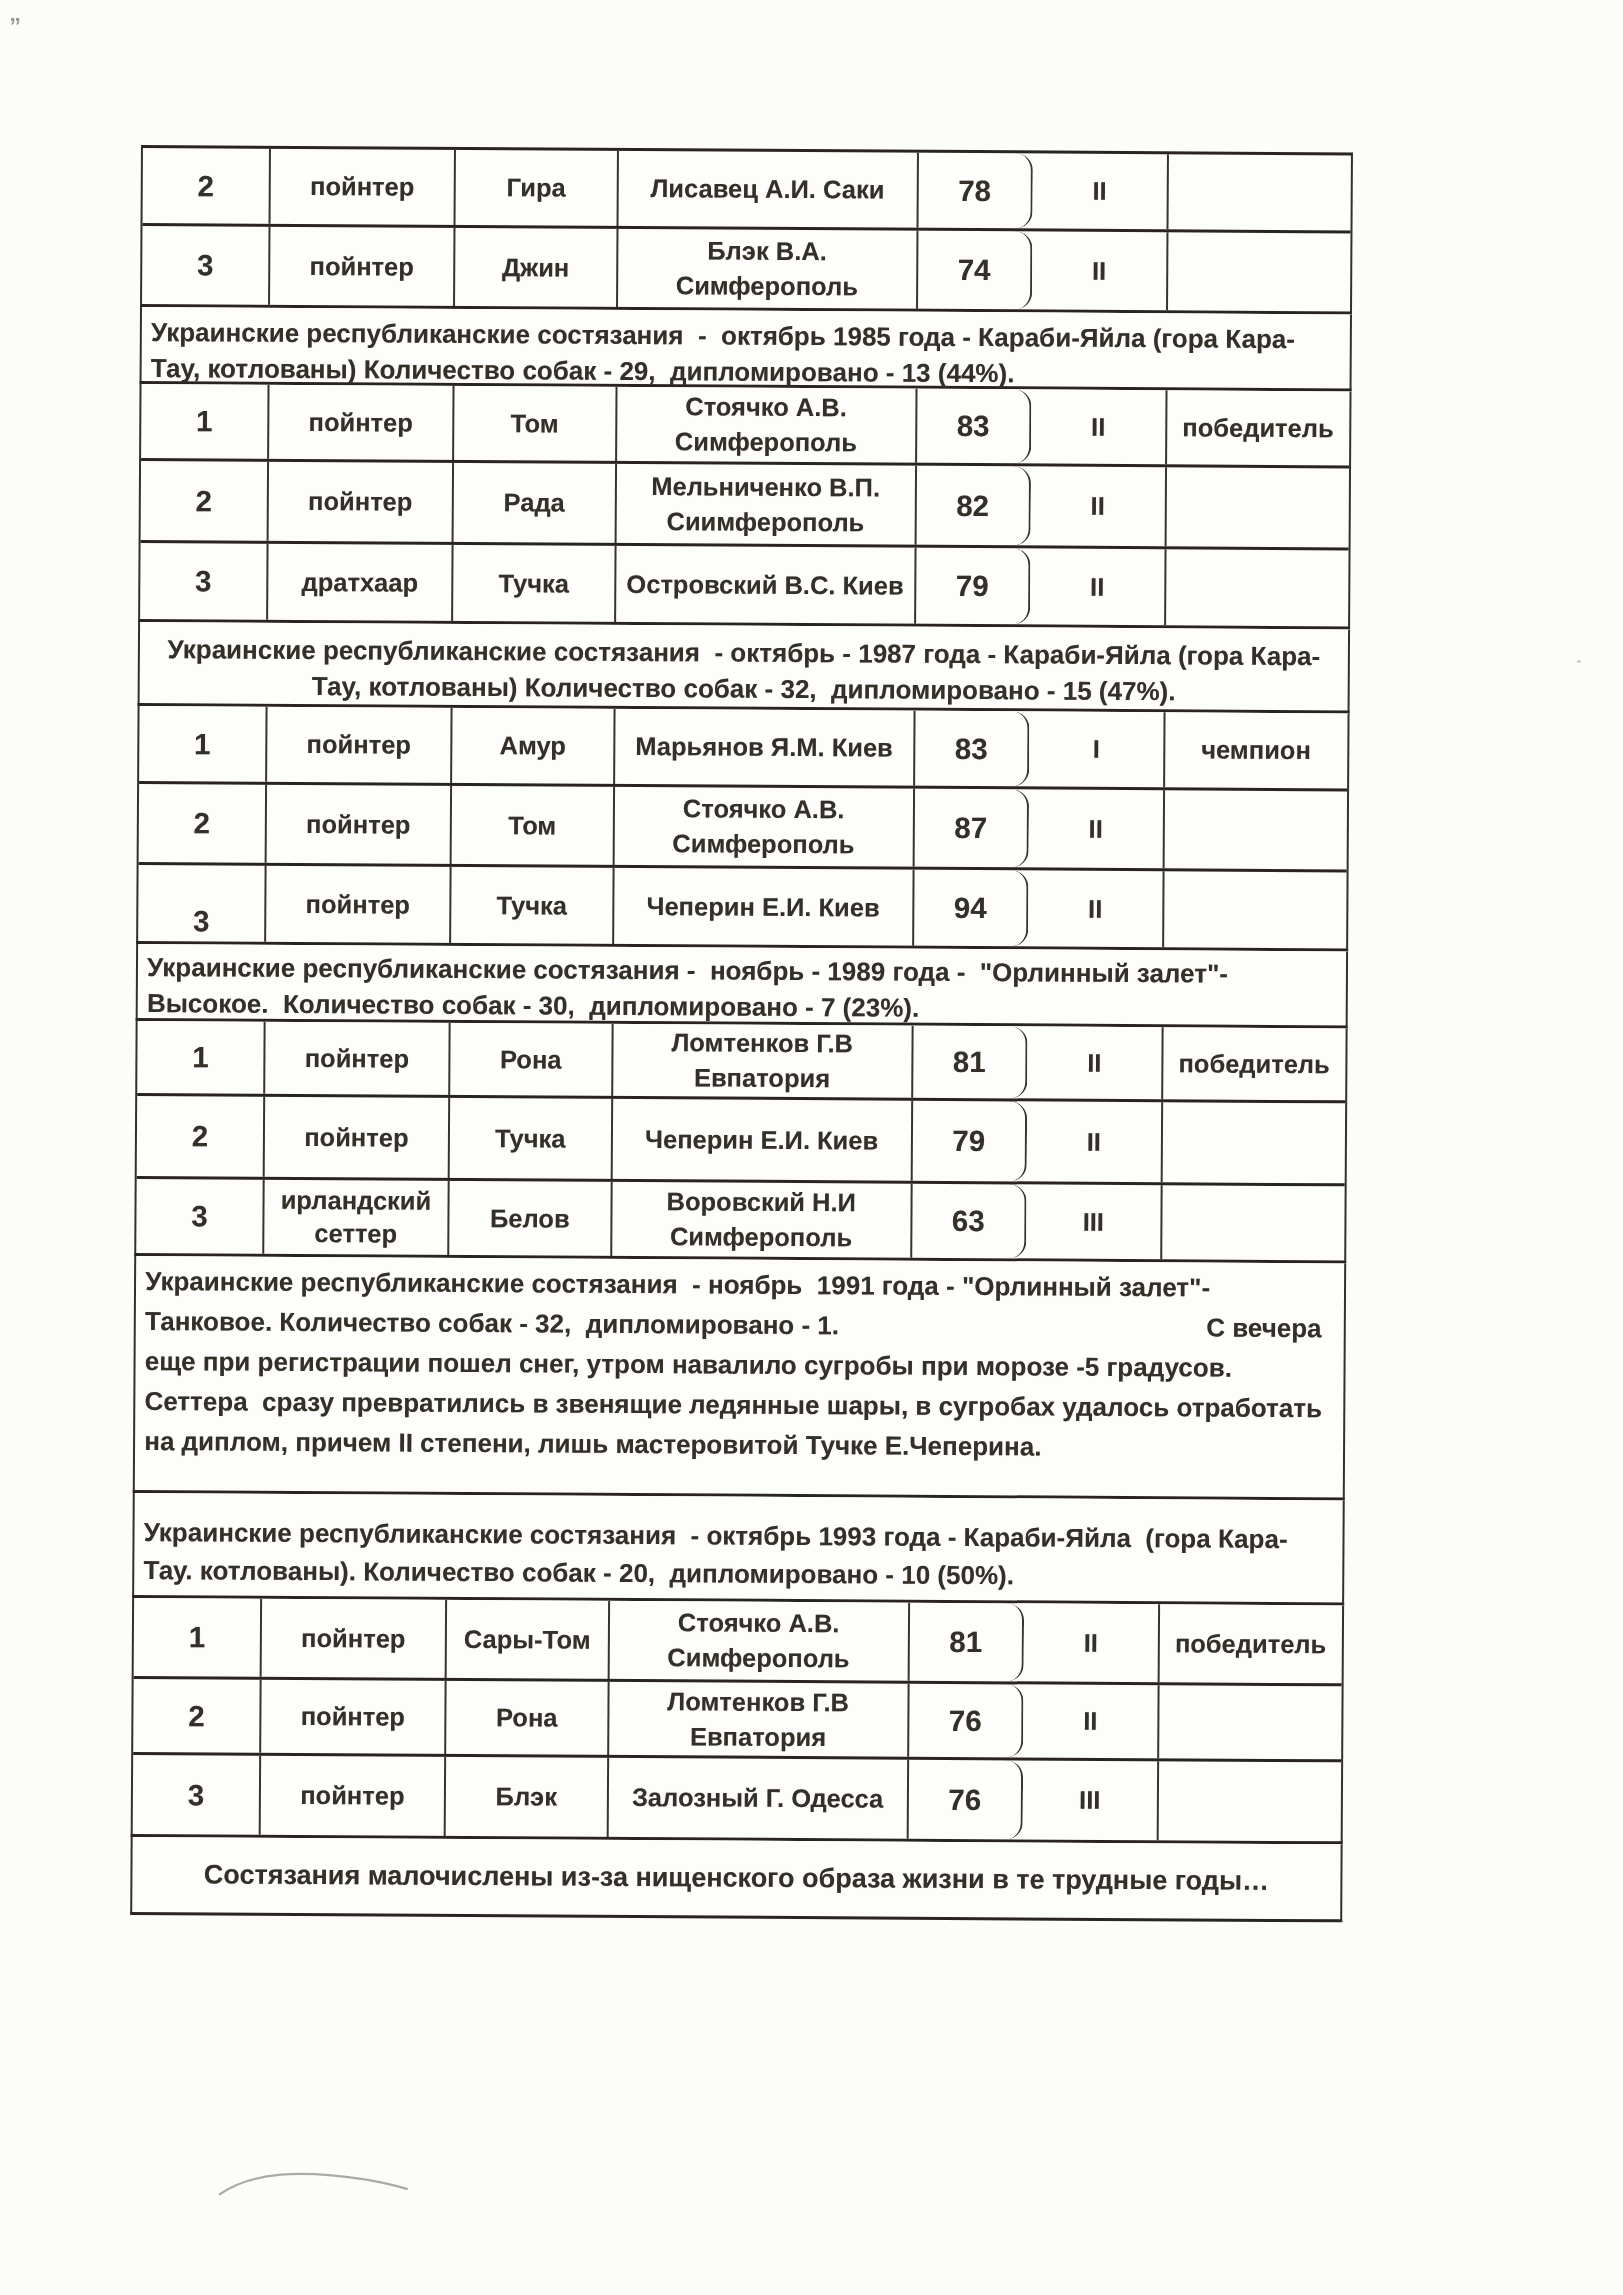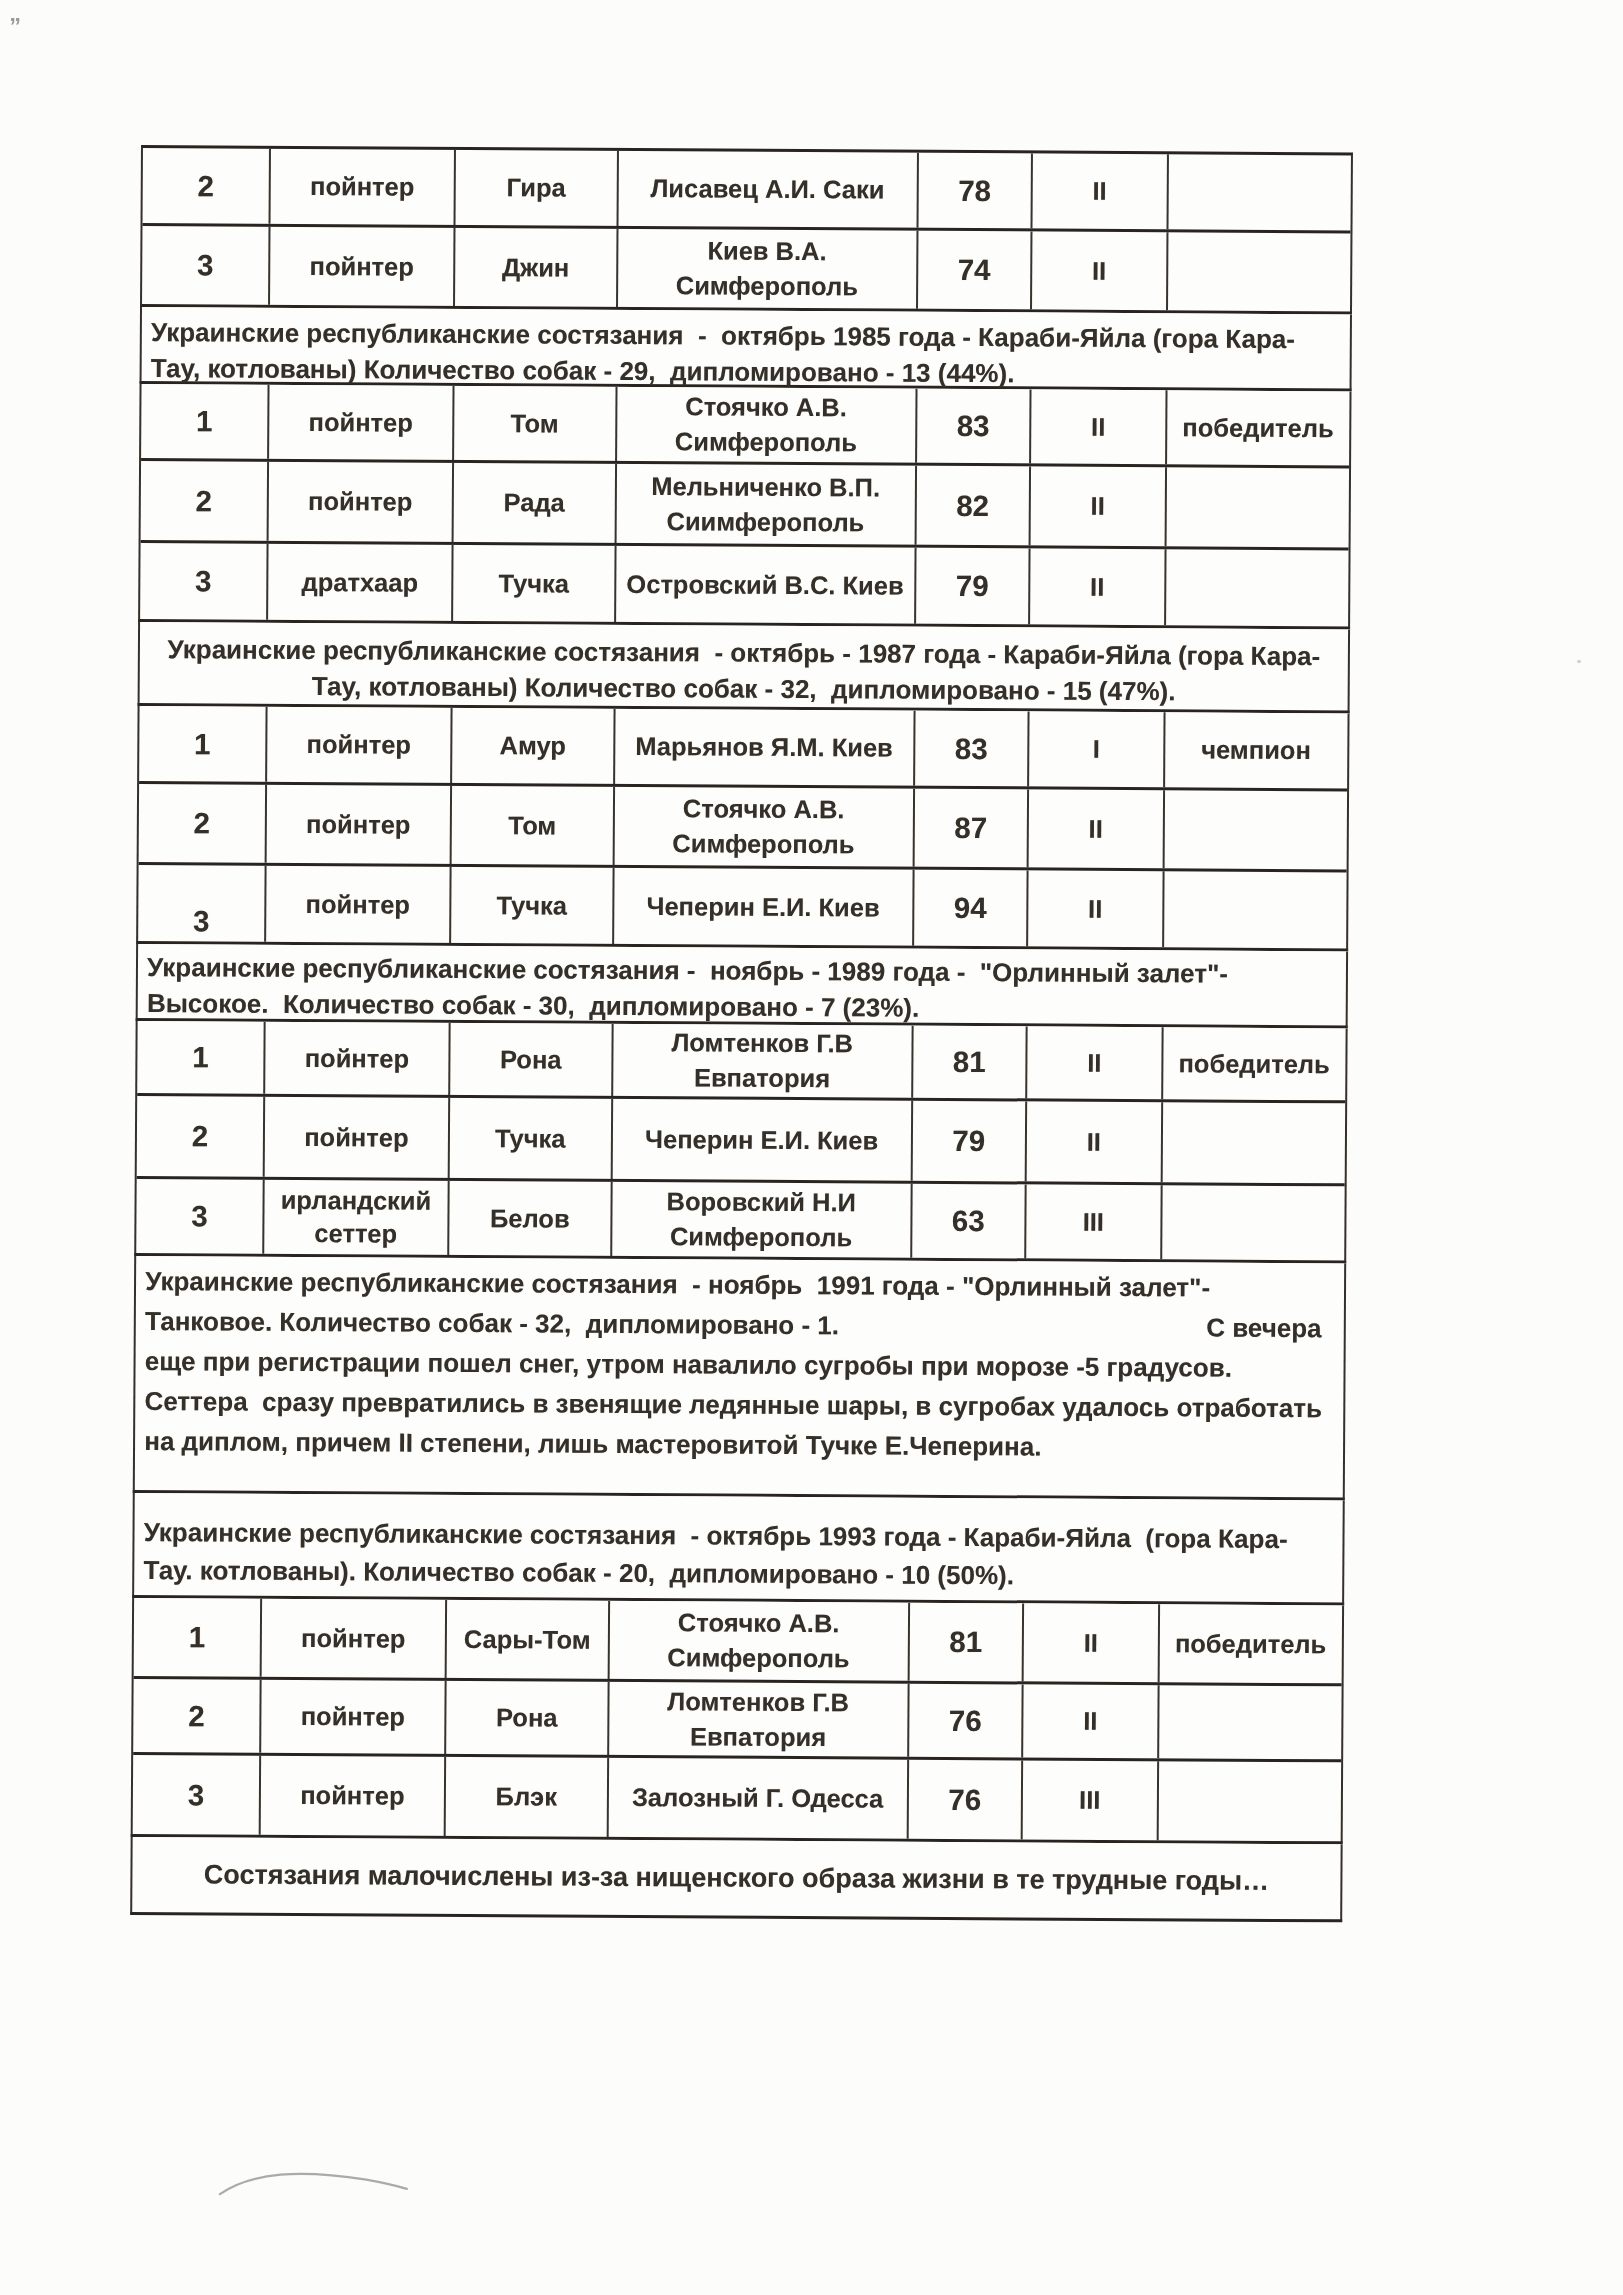--- a/index.html
+++ b/index.html
@@ -33,21 +33,21 @@
     border-right:2.6px solid #38332d;
     font-size:25.5px;
     text-shadow:0 0 0.7px rgba(62,52,40,.38);
     overflow:visible;
   }
   .c:last-child{border-right:none;}
   .c1{width:10.6%;font-size:29.5px;}
   .c2{width:15.3%;line-height:33px;padding:0 3.9px;}
   .c3{width:13.5%;}
   .c4{width:24.8%;flex-direction:column;line-height:35px;}
-  .c5{width:9.5%;font-size:29.5px;}
+  .c5{width:9.5%;font-size:29.5px;border-radius:17px;}
   .c6{width:11.2%;}
   .c7{width:15.1%;}
   .oline{white-space:pre;}
   .num-low .c1{align-items:flex-end;padding-bottom:2.6px;}
   .hdr{font-size:26px;padding-left:9.2px;box-sizing:border-box;text-shadow:0 0 0.7px rgba(62,52,40,.38);}
   .hdr .hline{white-space:pre;line-height:36px;display:block;}
   .hdr.centered{padding-left:0;text-align:center;}
   .note{font-size:26px;padding:5.2px 9.2px 0 9.2px;box-sizing:border-box;text-shadow:0 0 0.7px rgba(62,52,40,.38);}
   .note .nline{white-space:pre;line-height:40px;display:block;}
   .note .nrow2{display:flex;justify-content:space-between;padding-right:13px;line-height:40px;white-space:pre;}
@@ -74,21 +74,21 @@
         </div>
       <div class="c c5">78</div>
       <div class="c c6">II</div>
       <div class="c c7"></div>
     </div>
     <div class="r" style="height:81px">
       <div class="c c1">3</div>
       <div class="c c2">пойнтер</div>
       <div class="c c3">Джин</div>
       <div class="c c4">
-          <div class="oline">Киев В.А.</div>
+          <div class="oline">Блэк В.А.</div>
           <div class="oline">Симферополь</div>
         </div>
       <div class="c c5">74</div>
       <div class="c c6">II</div>
       <div class="c c7"></div>
     </div>
   </div>
 
   <div class="blk hdr" style="height:77px;padding-top:6.5px">
     <span class="hline">Украинские республиканские состязания  -  октябрь 1985 года - Караби-Яйла (гора Кара-</span>

